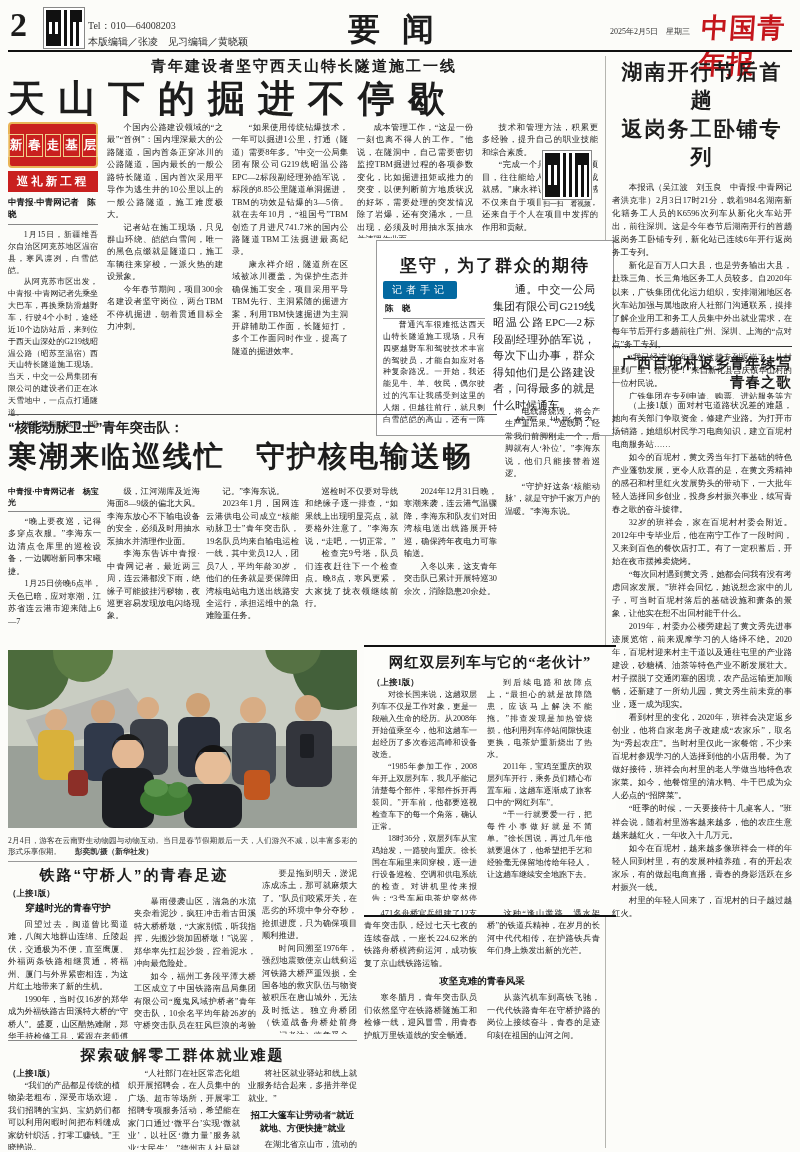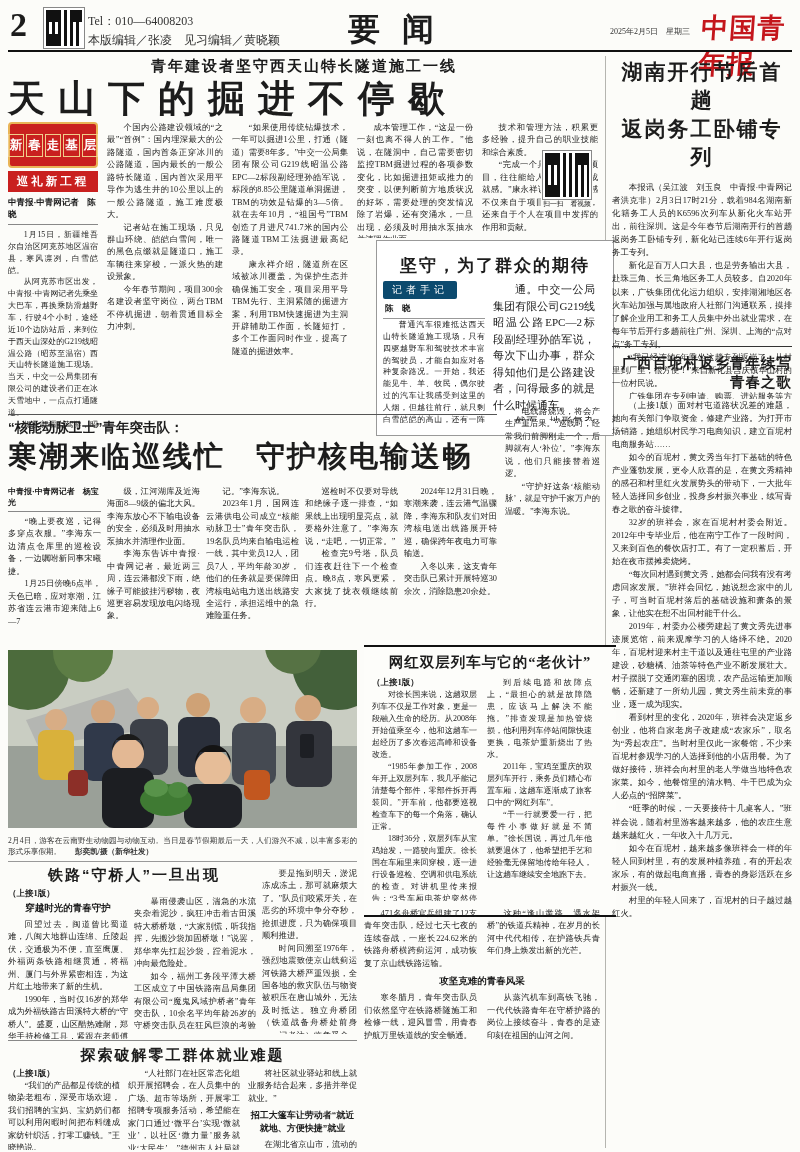--- a/index.html
+++ b/index.html
@@ -8,21 +8,21 @@
   .abs{position:absolute;}
   p{margin:0;text-indent:2em;text-align:justify;}
   .col{overflow:hidden;font-size:8.3px;line-height:1.5;color:#222;}
   .cols{display:flex;}
   .hrule{border-top:1px solid #555;height:0;}
   .hrule-heavy{border-top:2px solid #111;height:0;}
   .vrule{border-left:1px solid #b5b5b0;width:0;}
   .sans{font-family:"Liberation Sans","DejaVu Sans",sans-serif;}
   
   .pagenum{font-size:34px;font-weight:bold;line-height:1;}
-  .hdr-small{font-size:12px;color:#333;line-height:1.6;}
+  .hdr-small{font-size:10px;color:#333;line-height:1.6;margin-top:6px;}
   .section-title{font-size:32px;font-weight:bold;letter-spacing:22px;}
   .masthead{font-size:27px;font-weight:bold;color:#c4161c;transform:skewX(-4deg);letter-spacing:1px;}
   .dateline{font-size:8px;color:#333;}
   .qr{background:
       linear-gradient(#111,#111) 0 0/12px 12px no-repeat,
       linear-gradient(#111,#111) 100% 0/12px 12px no-repeat,
       linear-gradient(#111,#111) 0 100%/12px 12px no-repeat,
       repeating-linear-gradient(90deg,#111 0 3px,#fff 3px 6px),
       repeating-linear-gradient(#111 0 3px,#fff 3px 6px);
       background-blend-mode:normal;border:2px solid #fff;outline:1px solid #888;}
@@ -31,21 +31,21 @@
   .headline-main{font-size:37px;font-weight:bold;text-align:left;letter-spacing:13px;}
   .byline{font-size:8.5px;font-weight:bold;border-bottom:1px solid #888;padding-bottom:3px;margin-bottom:4px;}
   .plaque{background:#c9201f;border:2px solid #e9b457;border-radius:4px;color:#fff;
           display:flex;align-items:center;justify-content:center;gap:2px;}
   .plaque span{display:inline-block;border:1px solid #f0cd8a;font-size:12.5px;font-weight:bold;padding:2px 1px;}
   .redbar{background:#c9201f;color:#fff;font-size:11.5px;font-weight:bold;text-align:center;
           letter-spacing:3px;padding:3px 0;}
   
   .box{background:#fff;border:1px solid #999;}
   .box-title{font-size:17px;font-weight:bold;text-align:center;letter-spacing:2px;}
-  .badge-blue{background:#0c4a6e;color:#fff;font-size:10px;letter-spacing:4px;text-align:center;
+  .badge-blue{background:#0369a1;color:#fff;font-size:10px;letter-spacing:4px;text-align:center;
               padding:2px 0;border-radius:2px;}
   .mini-byline{font-size:8.5px;font-weight:bold;border-bottom:1px solid #999;padding:4px 2px 3px;}
   
   .kicker2{font-size:13.5px;font-weight:bold;}
   .headline2{font-size:29px;font-weight:bold;letter-spacing:2px;white-space:nowrap;}
   
   .headline-right{font-size:21px;font-weight:bold;text-align:center;line-height:1.35;letter-spacing:2px;}
   .headline-gx{font-size:14.5px;font-weight:bold;text-align:right;letter-spacing:1px;}
   .rcol{font-size:8.4px;line-height:1.55;overflow:hidden;}
   
@@ -229,21 +229,21 @@
       </div>
       <div class="col" style="width:105px;flex:none;height:226px;font-size:8px;">
           <p>到后续电路和故障点上，“最担心的就是故障隐患，应该马上解决不能拖。”排查发现是加热管烧损，他利用列车停站间隙快速更换，电茶炉重新烧出了热水。</p>
           <p>2011年，宝鸡至重庆的双层列车开行，乘务员们精心布置车厢，这趟车逐渐成了旅客口中的“网红列车”。</p>
           <p>“干一行就要爱一行，把每件小事做好就是不简单。”徐长国说，再过几年他就要退休了，他希望把手艺和经验毫无保留地传给年轻人，让这趟车继续安全地跑下去。</p>
         </div>
     </div>
   </div>
 
   <div class="abs hrule" style="left:8px;top:861px;width:349px;border-color:#999;"></div>
-  <div class="abs headline3 sans" style="left:8px;top:866px;width:252px;">铁路“守桥人”一旦出现</div>
+  <div class="abs headline3 sans" style="left:8px;top:866px;width:252px;">铁路“守桥人”的青春足迹</div>
   <div class="abs tag" style="left:8px;top:888px;">（上接1版）</div>
 
   <div class="abs" style="left:8px;top:898px;width:120px;">
     <div class="subhead sans">穿越时光的青春守护</div>
     <div class="col" style="height:120px;">
         <p>回望过去，闽道曾比蜀道难，八闽大地群山连绵、丘陵起伏，交通极为不便，直至鹰厦、外福两条铁路相继贯通，将福州、厦门与外界紧密相连，为这片红土地带来了新的生机。</p>
         <p>1990年，当时仅16岁的郑华成为外福铁路古田溪特大桥的“守桥人”。盛夏，山区酷热难耐，郑华手持检修工具，紧跟在老师傅身后，对桥梁主体结构、桥面附属设施等进行检查维修，“‘守桥’可不轻松，得有耐心、细心和责任心。”听着老师傅的话，郑华用力点了点头。</p>
       </div>
   </div>
   <div class="abs col" style="left:134px;top:896px;width:122px;height:138px;">

